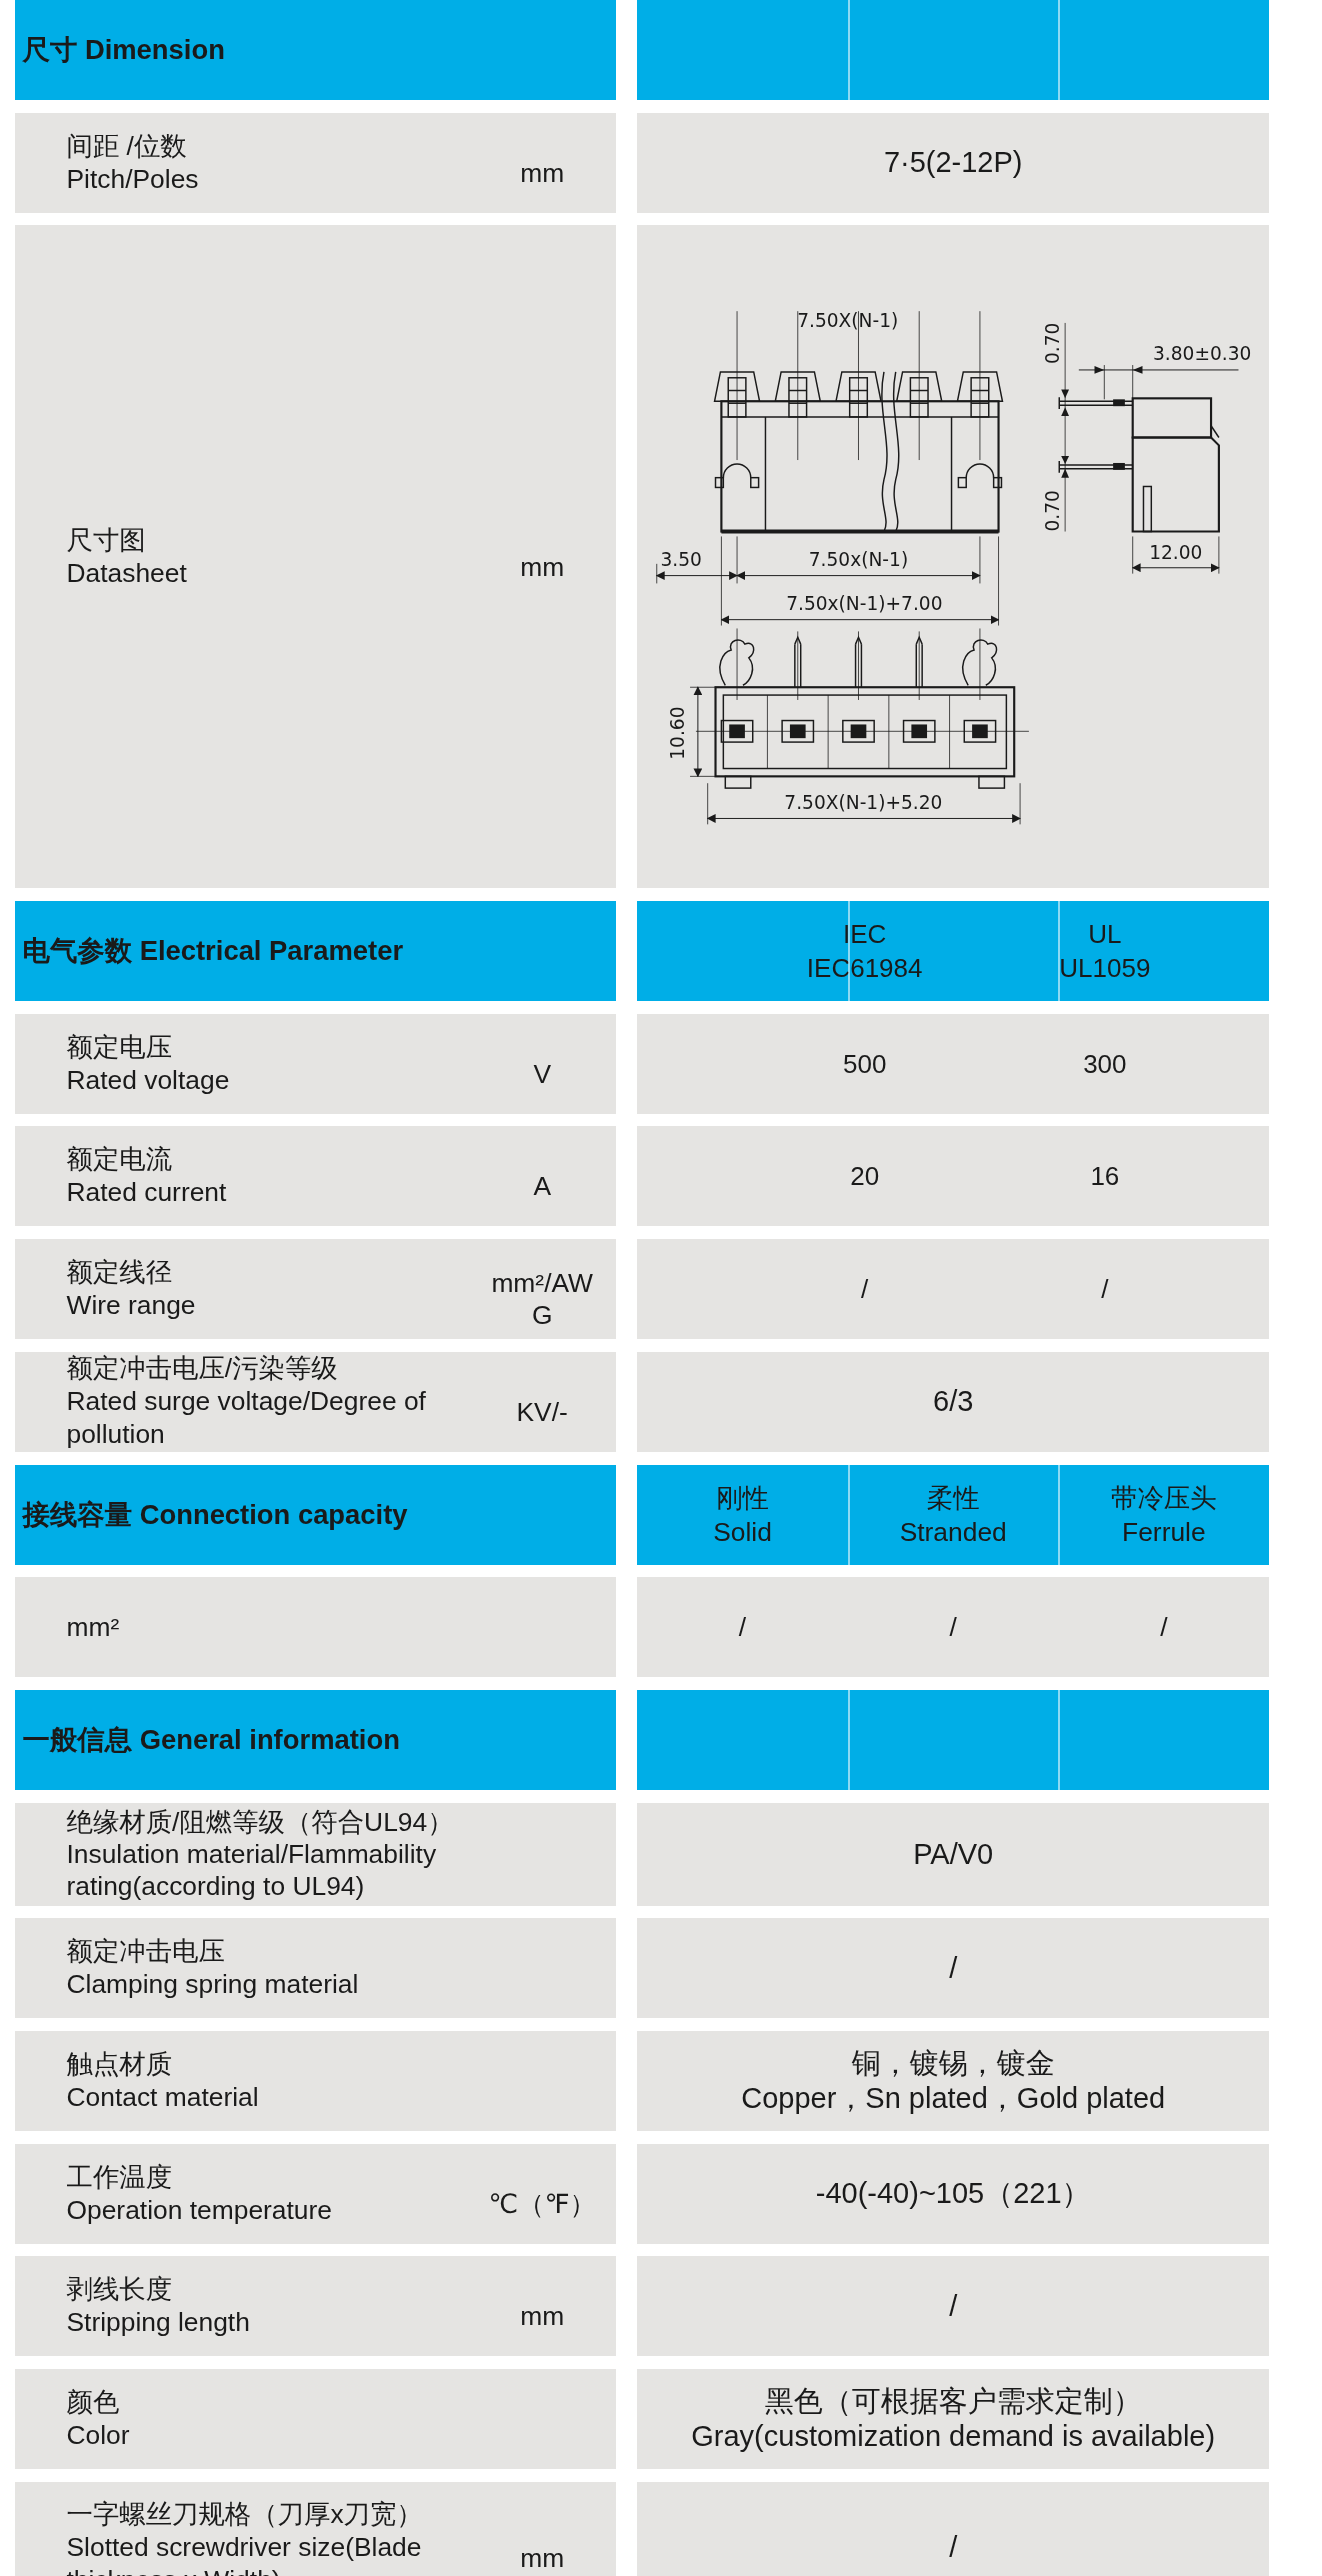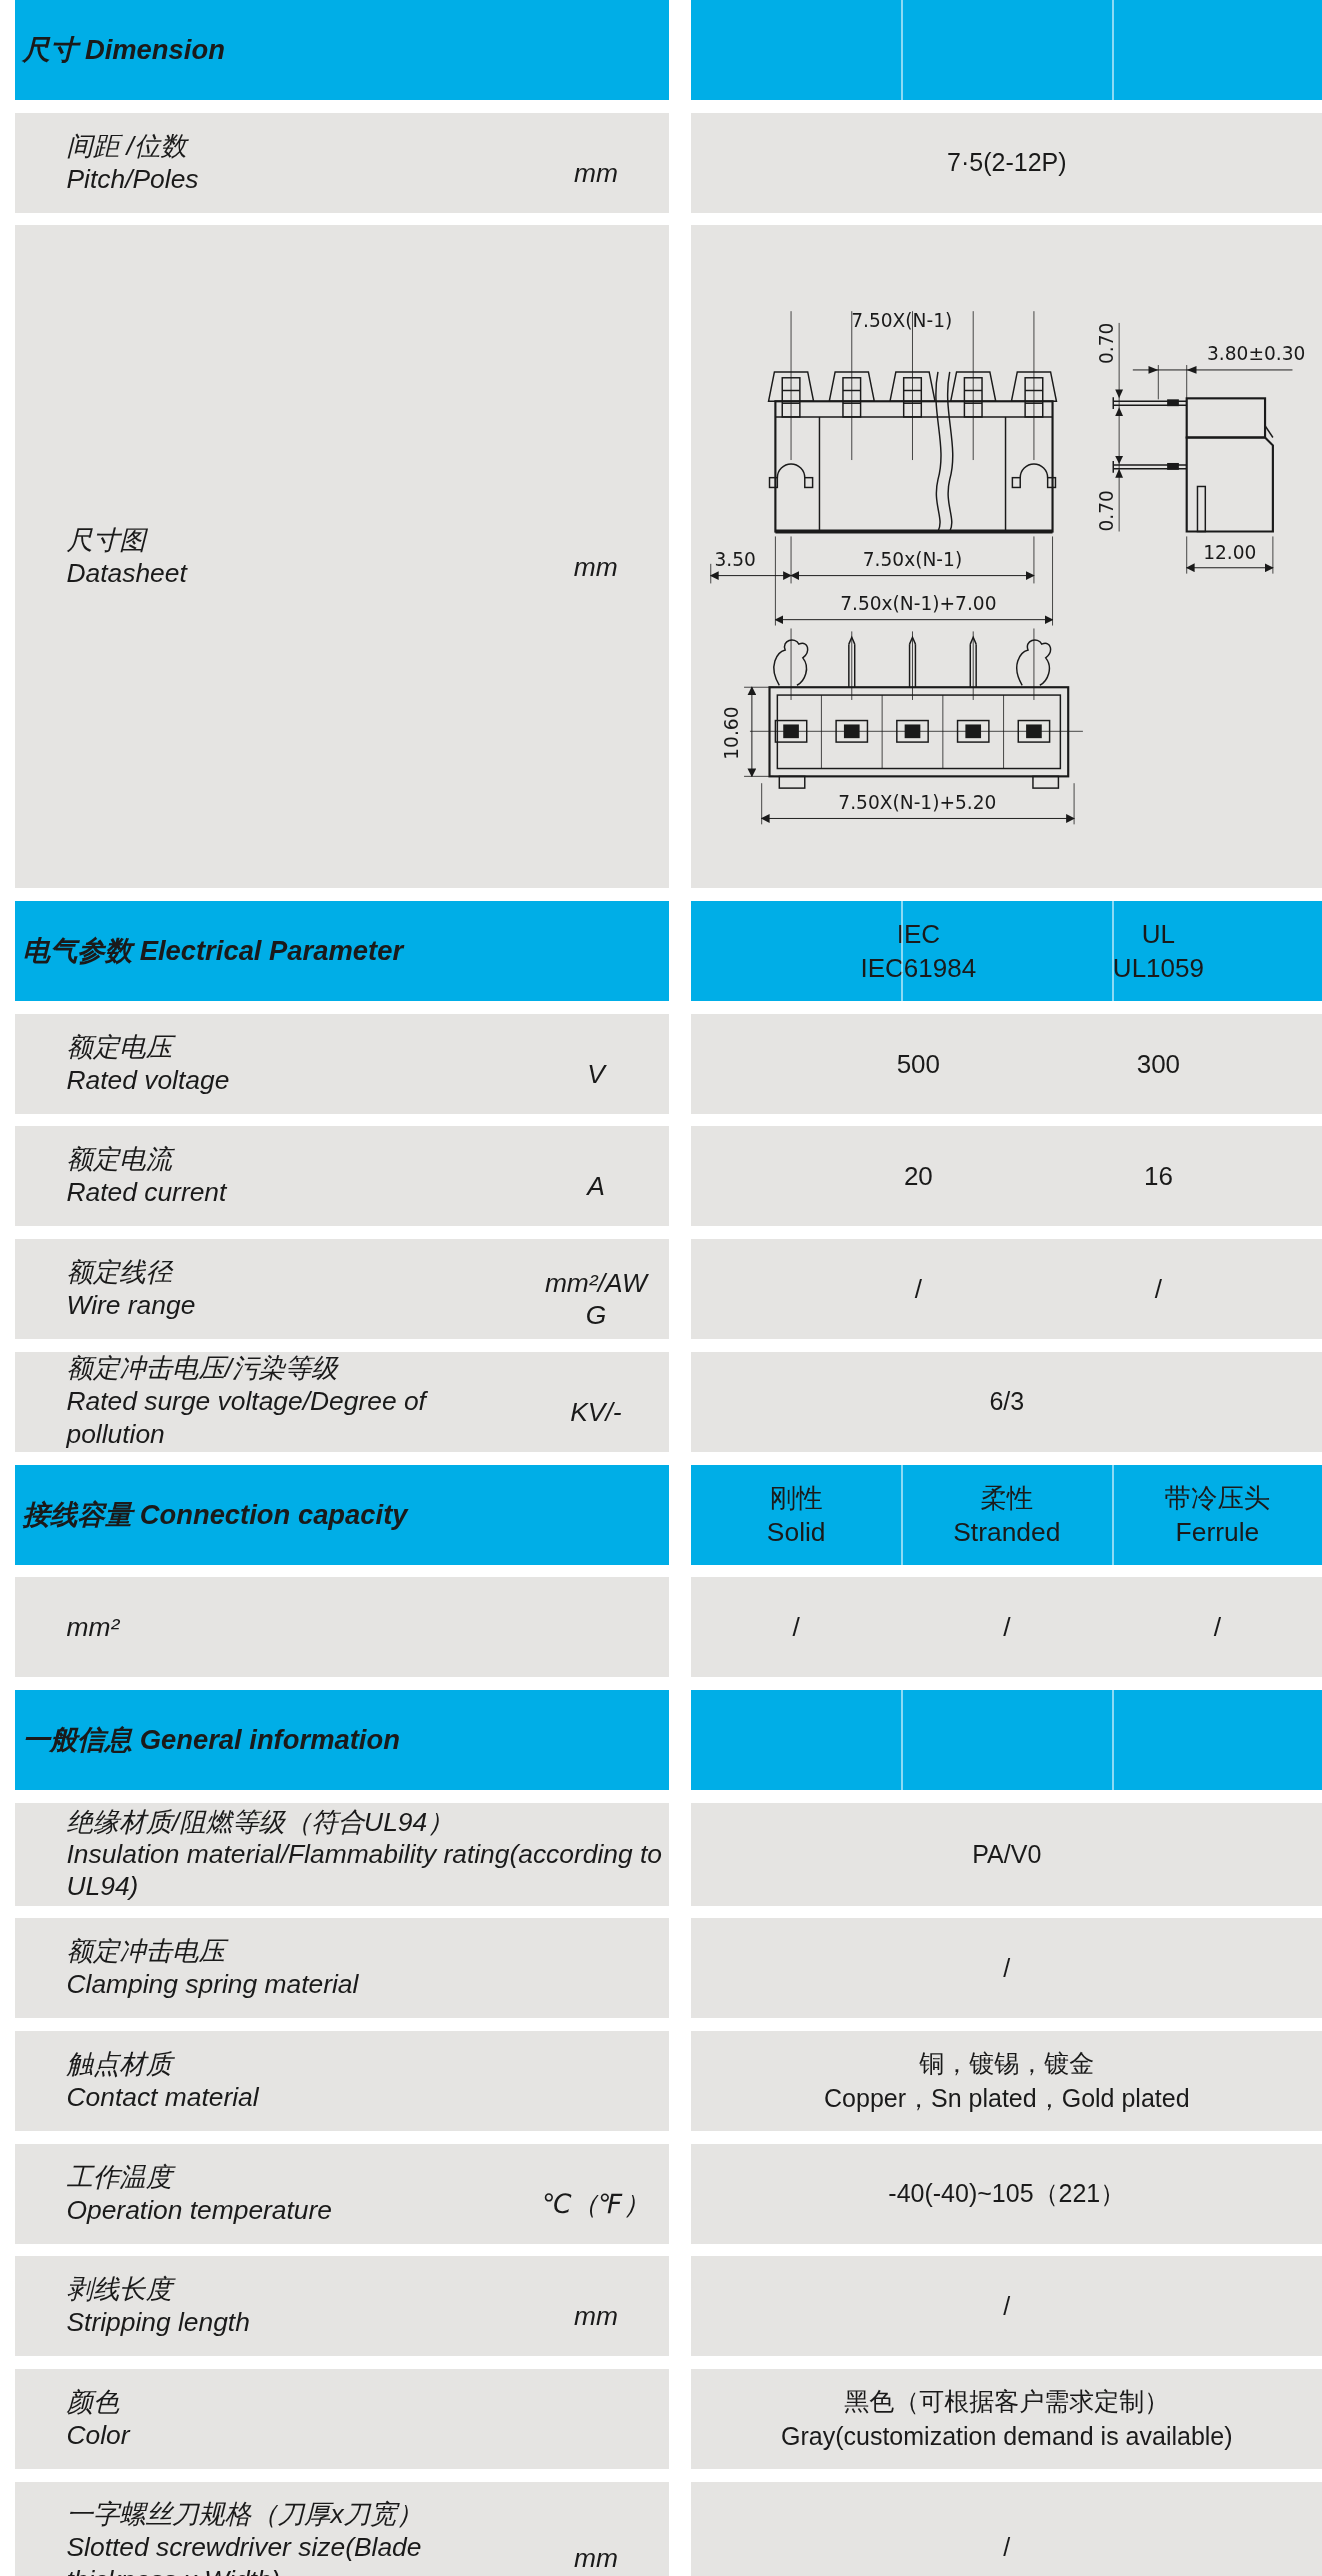--- a/index.html
+++ b/index.html
@@ -4,39 +4,39 @@
 <style>
   * { box-sizing: border-box; }
   html, body { margin: 0; padding: 0; }
   body {
     width: 1323px; height: 2576px; overflow: hidden; position: relative;
     background: #ffffff; color: #1a1a1a;
     font-family: "Liberation Sans", "DejaVu Sans", sans-serif;
   }
   .sheet { position: absolute; top: 0; left: 14.7px; width: 1308px; }
   .row { display: flex; margin-bottom: 12.7px; }
-  .cell-l { width: 655px; position: relative; font-style: italic; }
+  .cell-l { width: 601px; position: relative; }
   .cell-gap { width: 21.5px; }
   .cell-r { width: 632px; position: relative; }
   .band  { background: #00AEE7; }
   .plain { background: #E5E4E2; }
   .r102 { height: 100px; }
   .r677 { height: 663px; }
   .r105 { height: 103px; }
   .r135 { height: 132px; }
   .hdr-title {
     display: flex; align-items: center; height: 100%;
     padding-left: 7.8px; font-weight: 700; font-size: 27.4px;
   }
   .lbl-wrap { display: flex; align-items: center; height: 100%; padding-left: 44px; }
   .lbl { flex: 1; padding-left: 7.8px; font-size: 26.4px; line-height: 33px; }
   .unit { width: 147px; text-align: center; font-size: 26.4px; line-height: 32px; margin-top: 20px; }
   .val-center {
     display: flex; flex-direction: column; align-items: center; justify-content: center;
-    height: 100%; font-size: 25px; line-height: 35px; text-align: center;
+    height: 100%; font-size: 29px; line-height: 35px; text-align: center;
   }
   .grid2 { display: grid; grid-template-columns: 18% 36% 40% 6%; align-items: center; height: 100%; }
   .grid2 > div { text-align: center; font-size: 26px; line-height: 34px; }
   .grid3 { display: grid; grid-template-columns: 1fr 1fr 1fr; align-items: center; height: 100%; }
   .grid3 > div { text-align: center; font-size: 26.4px; line-height: 34px; }
   .hairline { position: absolute; top: 0; bottom: 0; width: 2px; background: rgba(255,255,255,0.55); }
   .hl-1 { left: 33.3%; } .hl-2 { left: 66.6%; }
   
   .drawing { width: 632px; height: 663px; display: block; }
   .drawing .ln { stroke: #1a1a1a; stroke-width: 1.5; fill: none; }

